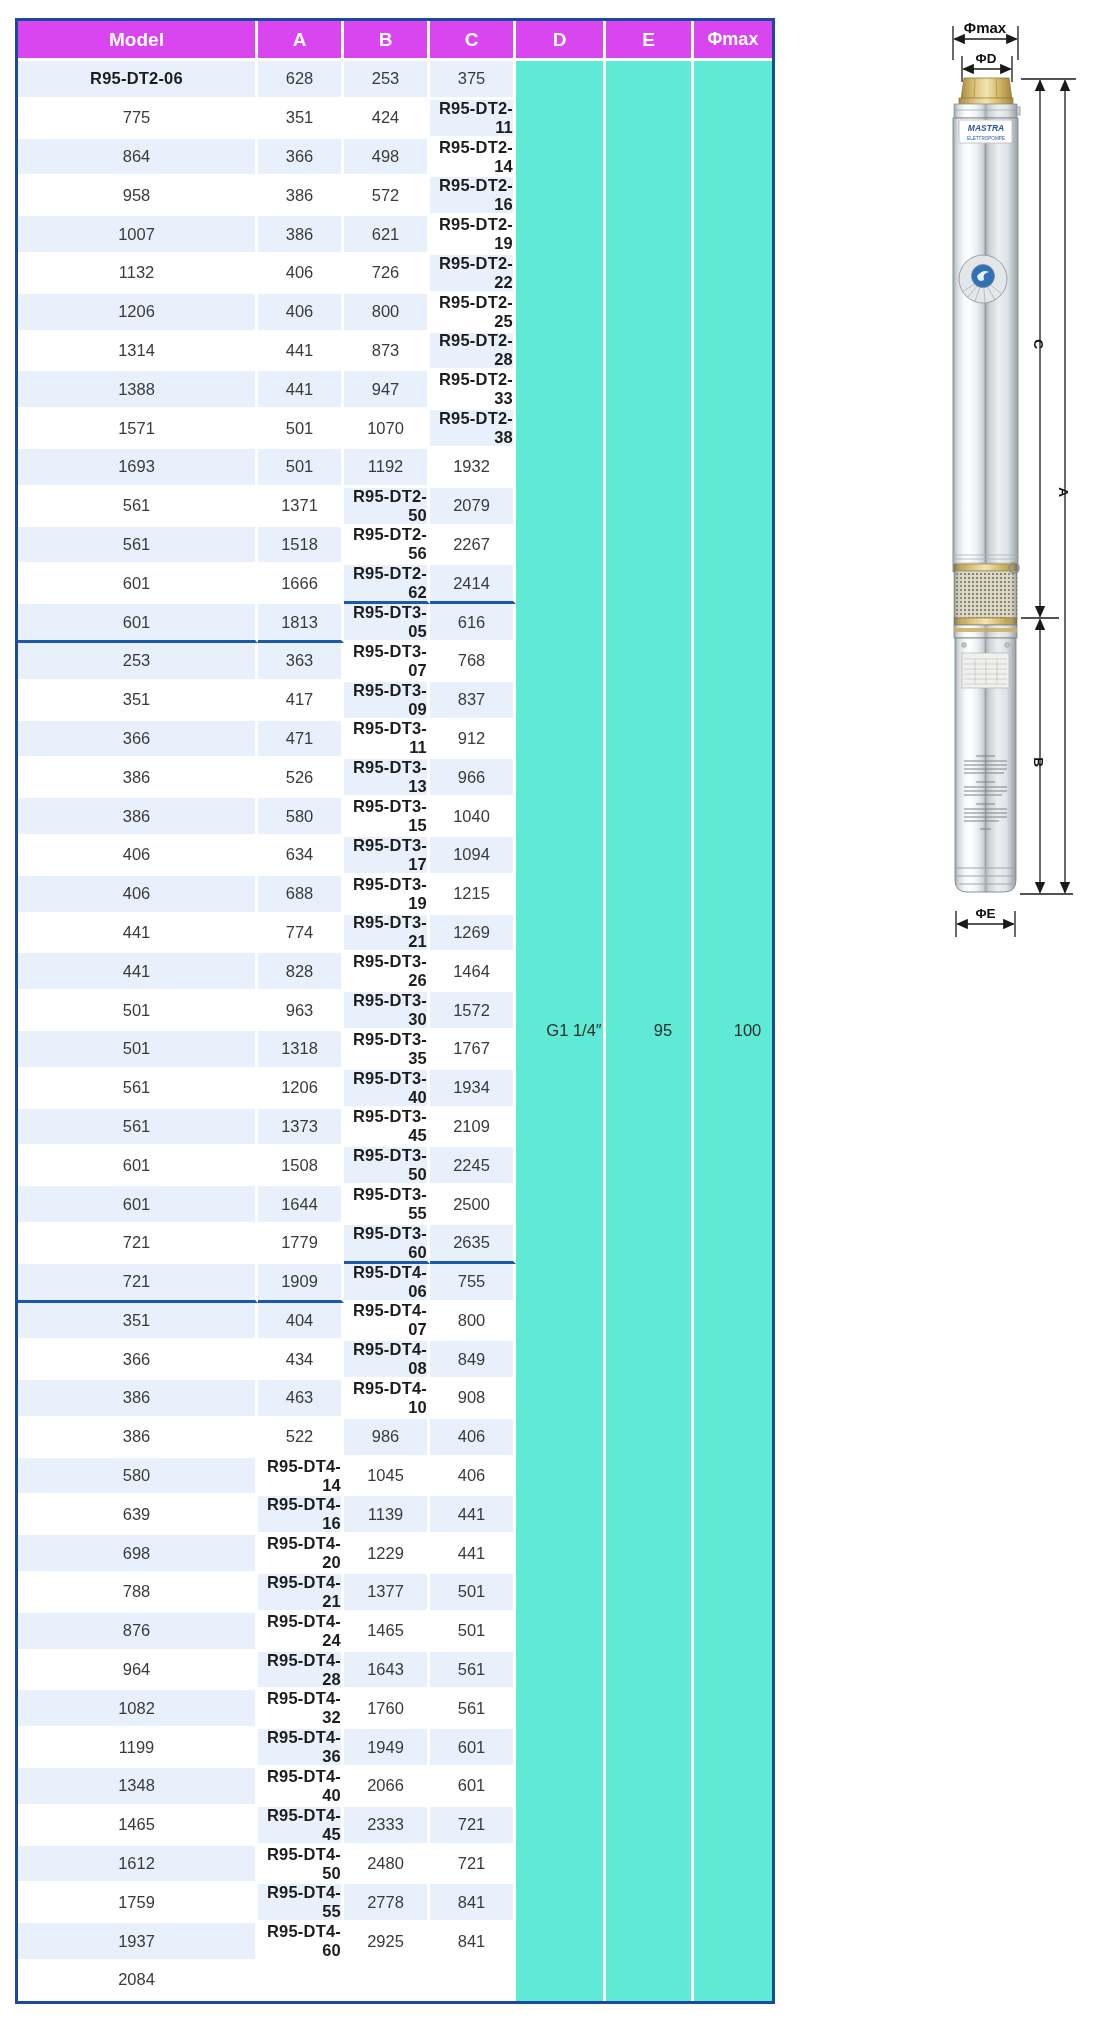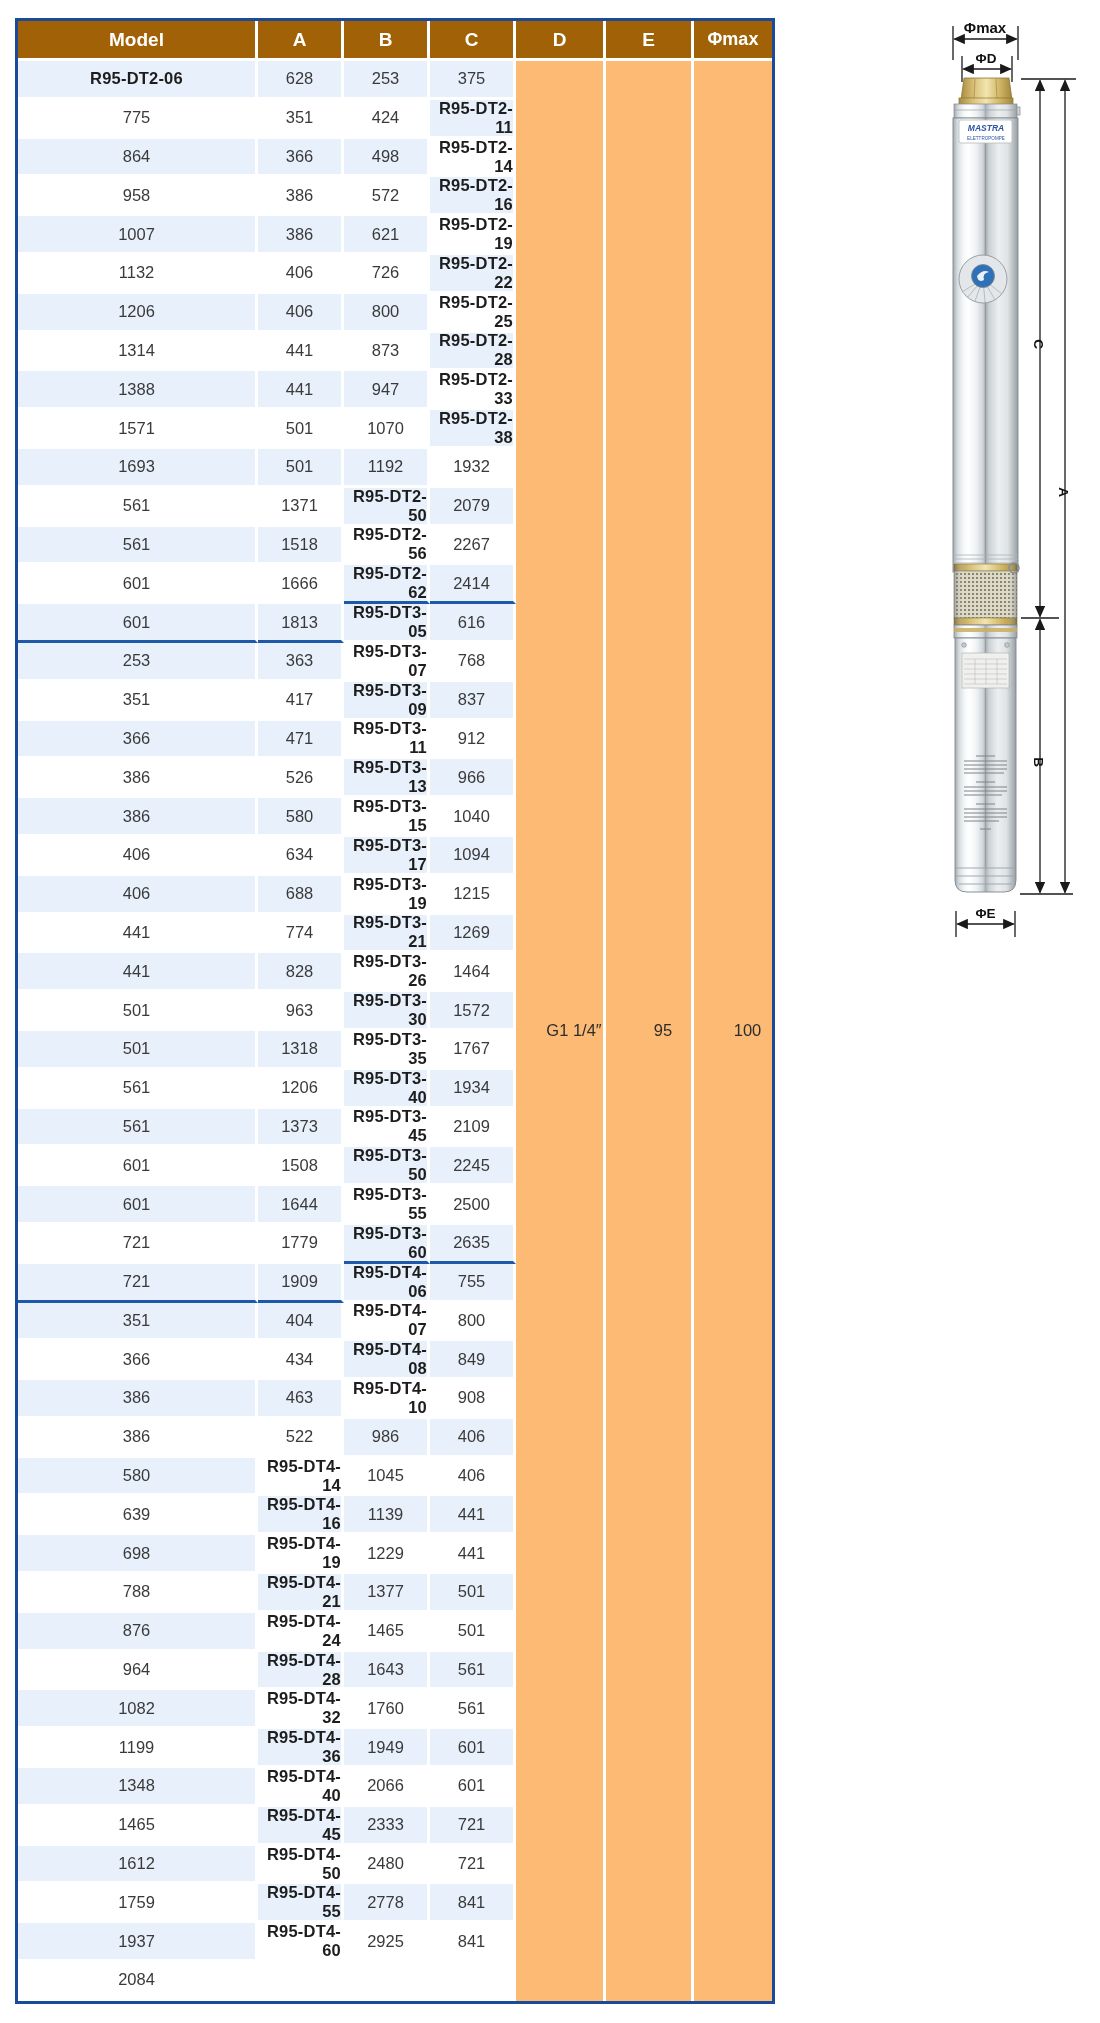--- a/index.html
+++ b/index.html
@@ -10,25 +10,25 @@
   .table-wrap{position:absolute;left:15px;top:18px;display:flex;border:3px solid #1a4b9b;background:#ffffff;}
   .tgrid{display:grid;grid-template-columns:240px 86px 86px 86px;grid-template-rows:40px;grid-auto-rows:38.8px;}
   .cell{box-sizing:border-box;display:flex;align-items:center;justify-content:center;
         border-right:3px solid #ffffff;border-bottom:3px solid #ffffff;
         font-size:16.5px;color:#3a3a3a;}
   .cell.blue{background:#e8f1fb;}
   .cell.white{background:#ffffff;}
   .cell.model{font-weight:bold;color:#1d1d1d;letter-spacing:.2px;text-align:right;}
   .cell.sep{border-bottom:3px solid #1e59a9;}
   .hcell{box-sizing:border-box;display:flex;align-items:center;justify-content:center;
-         background:#a16207;color:#ffffff;font-weight:bold;font-size:19px;
+         background:#d946ef;color:#ffffff;font-weight:bold;font-size:19px;
          border-right:3px solid #ffffff;border-bottom:3px solid #ffffff;}
   .mcol{display:flex;flex-direction:column;box-sizing:border-box;}
   .mcol .hcell{height:40px;flex:0 0 40px;}
-  .mcol .mbody{box-sizing:border-box;flex:1;background:#fdba74;display:flex;align-items:center;justify-content:center;
+  .mcol .mbody{box-sizing:border-box;flex:1;background:#5eead4;display:flex;align-items:center;justify-content:center;
                border-right:3px solid #ffffff;font-size:16.5px;color:#2d2d2d;padding-left:29px;}
   .mcol.last .hcell,.mcol.last .mbody{border-right:none;}
   .w-d{width:90px;} .w-e{width:88px;} .w-f{width:78px;}
   .w-f .hcell{font-size:18px;}
 
   
   .pump{position:absolute;left:863px;top:12px;}
 </style>
 </head>
 <body>
@@ -188,21 +188,21 @@
         <div class="cell blue">406</div>
         <div class="cell blue">580</div>
         <div class="cell white model">R95-DT4-14</div>
         <div class="cell white">1045</div>
         <div class="cell white">406</div>
         <div class="cell white">639</div>
         <div class="cell blue model">R95-DT4-16</div>
         <div class="cell blue">1139</div>
         <div class="cell blue">441</div>
         <div class="cell blue">698</div>
-        <div class="cell white model">R95-DT4-19</div>
+        <div class="cell white model">R95-DT4-20</div>
         <div class="cell white">1229</div>
         <div class="cell white">441</div>
         <div class="cell white">788</div>
         <div class="cell blue model">R95-DT4-21</div>
         <div class="cell blue">1377</div>
         <div class="cell blue">501</div>
         <div class="cell blue">876</div>
         <div class="cell white model">R95-DT4-24</div>
         <div class="cell white">1465</div>
         <div class="cell white">501</div>

